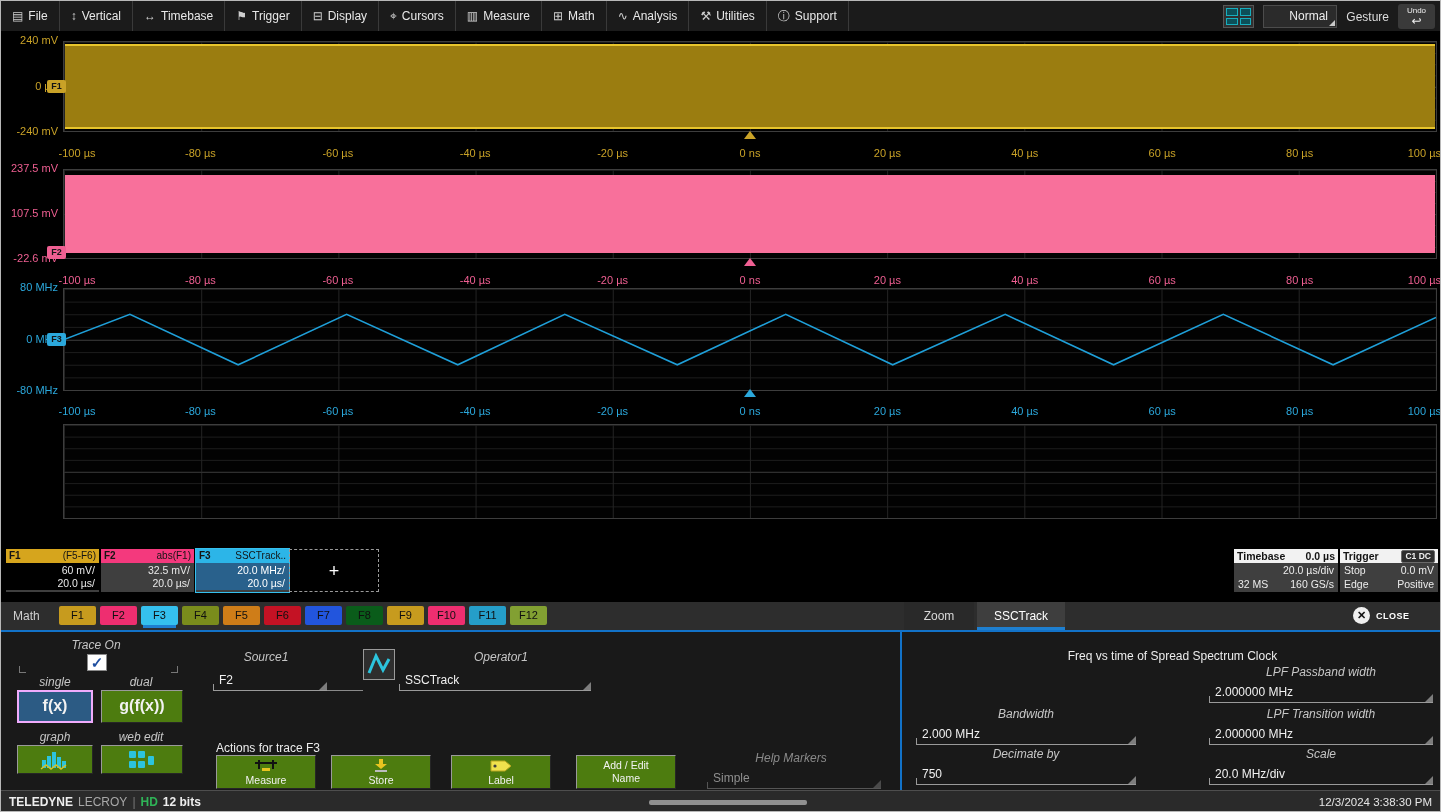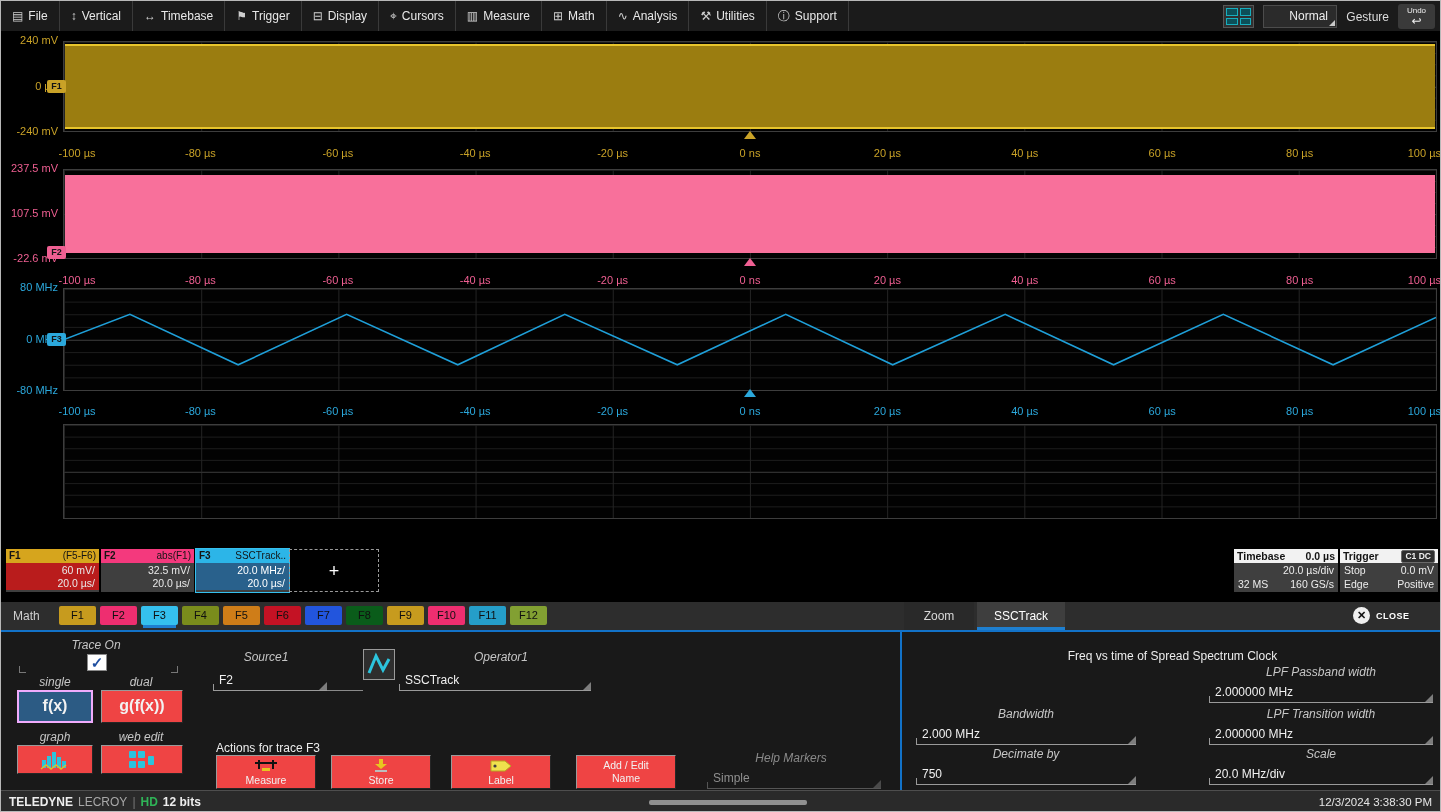--- a/index.html
+++ b/index.html
@@ -51,21 +51,21 @@
   #zoomtab{left:903px;width:70px;color:#d8d8d8;background:#292929;}
   #ssctab{left:976px;width:88px;background:#3e3e3e;color:#fff;border-bottom:3px solid #1e7fd0;}
   #closewrap{position:absolute;left:1352px;top:5px;display:flex;gap:6px;align-items:center;}
   .closecirc{width:17px;height:17px;border-radius:50%;background:#f0f0f0;color:#111;font-size:11px;font-weight:bold;text-align:center;line-height:17px;}
   .closelabel{color:#fff;font-size:9px;font-weight:bold;letter-spacing:.5px;}
   
   #panel{position:absolute;top:629px;left:0;width:1441px;height:160px;background:#191919;border-top:2px solid #1272c8;box-sizing:border-box;}
   #panel-divider{position:absolute;left:899px;top:0;bottom:0;width:2px;background:#1272c8;}
   .ilabel{position:absolute;font-style:italic;color:#c6c6c6;font-size:12px;text-align:center;white-space:nowrap;}
   .plabel{position:absolute;color:#ececec;font-size:12px;white-space:nowrap;}
-  .btn3d{position:absolute;background:#ef4444;border:1px solid #9a9a9a;border-bottom-color:#262626;border-right-color:#262626;box-sizing:border-box;color:#f2f2f2;text-align:center;}
+  .btn3d{position:absolute;background:#4d7c0f;border:1px solid #9a9a9a;border-bottom-color:#262626;border-right-color:#262626;box-sizing:border-box;color:#f2f2f2;text-align:center;}
   .btn-fx{background:#2c5b84;border:2px solid #f0abfc;font-size:16px;font-weight:bold;line-height:27px;}
   .btn-gfx{font-size:16px;font-weight:bold;line-height:29px;}
   .chk{position:absolute;width:20px;height:17px;background:#fff;border:1px solid #8a8a8a;color:#1f4fa0;font-size:15px;font-weight:bold;text-align:center;line-height:16px;box-sizing:border-box;}
   .bracket-l{position:absolute;width:6px;height:6px;border-left:1px solid #777;border-bottom:1px solid #777;}
   .bracket-r{position:absolute;width:6px;height:6px;border-right:1px solid #777;border-bottom:1px solid #777;}
   .dd{position:absolute;border-bottom:1px solid #9a9a9a;box-sizing:border-box;}
   .dd::before{content:"";position:absolute;left:0;bottom:-1px;width:1px;height:7px;background:#9a9a9a;}
   .dd::after{content:"";position:absolute;right:0;bottom:0;width:0;height:0;border-left:8px solid transparent;border-bottom:8px solid #7d7d7d;}
   .dd .val{position:absolute;left:6px;bottom:3px;font-size:12px;color:#f0f0f0;white-space:nowrap;}
   .dd.disabled{border-bottom-color:#555;}
@@ -216,21 +216,21 @@
       </div>
       <div class="scope-grid" style="top: 423px; height: 95px;"></div>
     </div>
 
   <div id="descriptors">
       <div class="desc" style="left: 5px;">
         <div class="dh" style="background: rgb(214, 165, 29);">
           <span>F1</span>
           <span style="font-weight: normal;">(F5-F6)</span>
         </div>
-        <div class="db" style="background: #b91c1c;">
+        <div class="db" style="background: #000000;">
           <div>60 mV/</div>
           <div>20.0 µs/</div>
         </div>
       </div>
       <div class="desc" style="left: 100px;">
         <div class="dh" style="background: rgb(244, 57, 125);">
           <span>F2</span>
           <span style="font-weight: normal;">abs(F1)</span>
         </div>
         <div class="db" style="background: rgb(63, 63, 63);">

